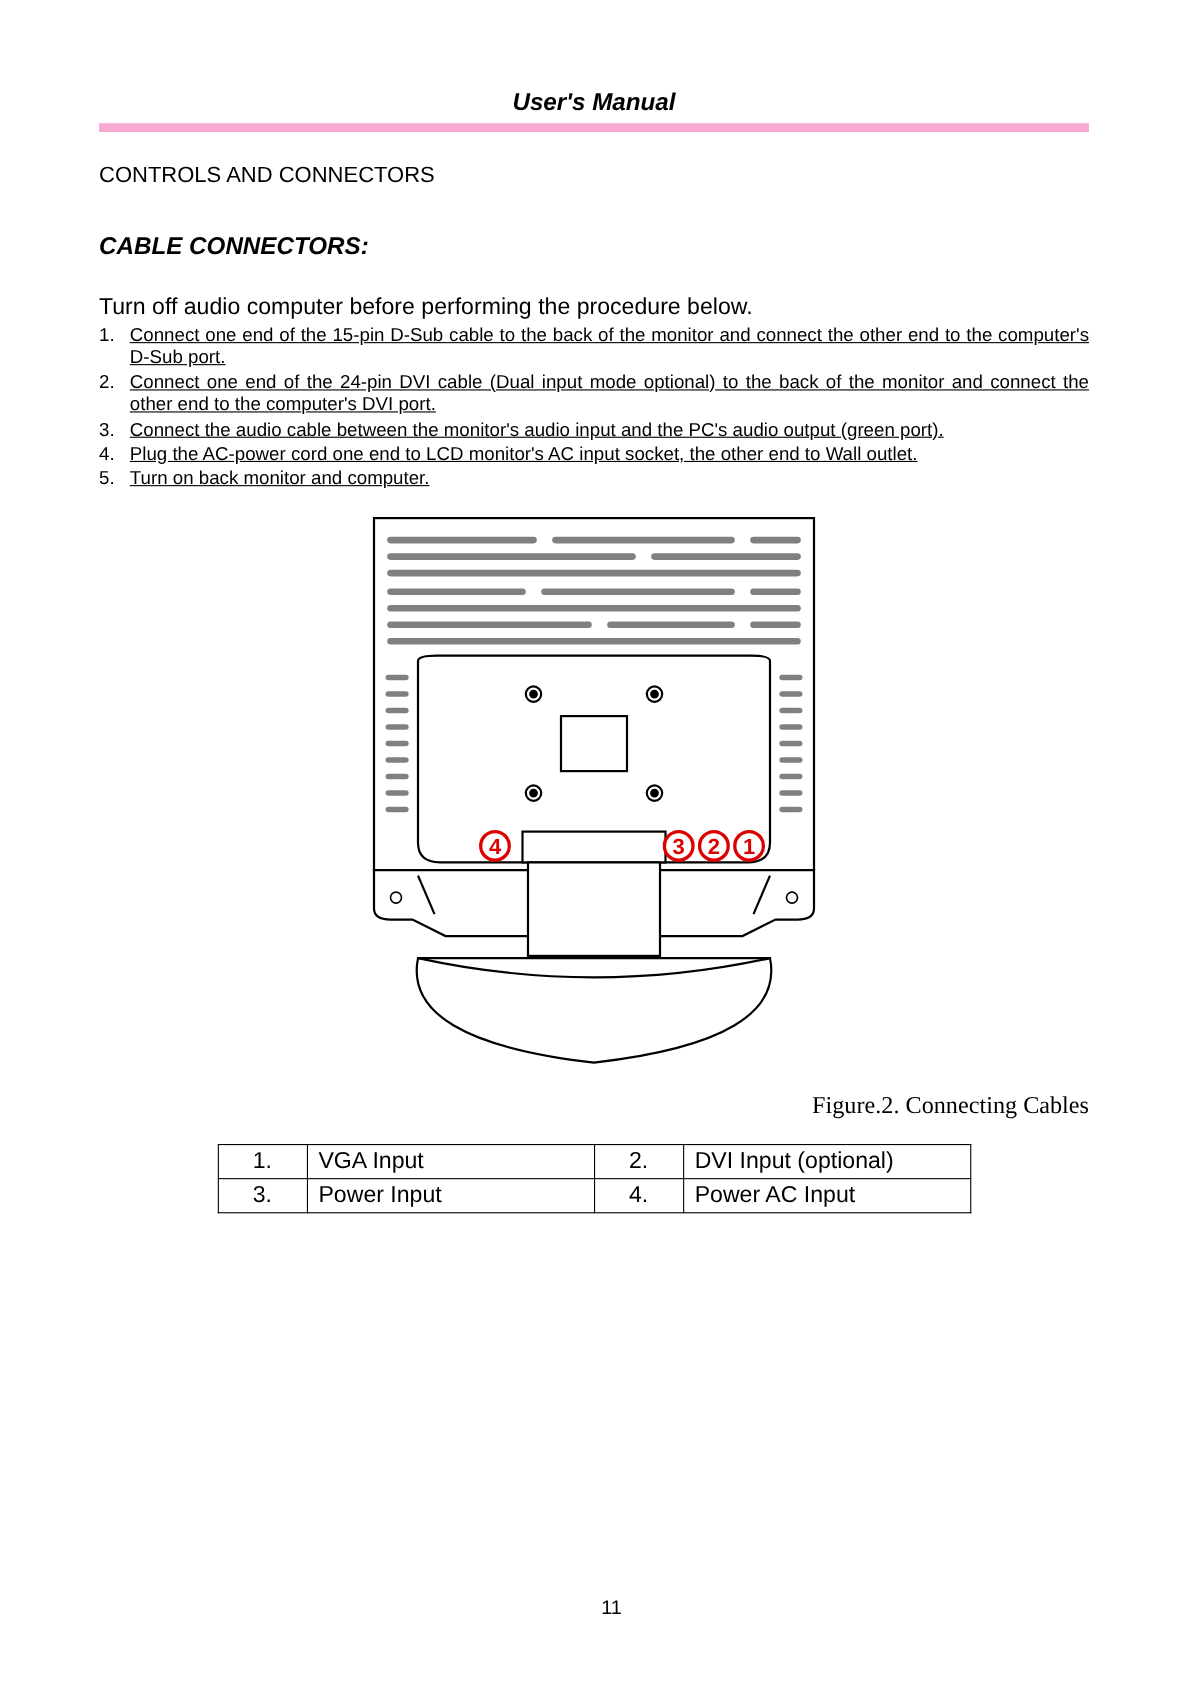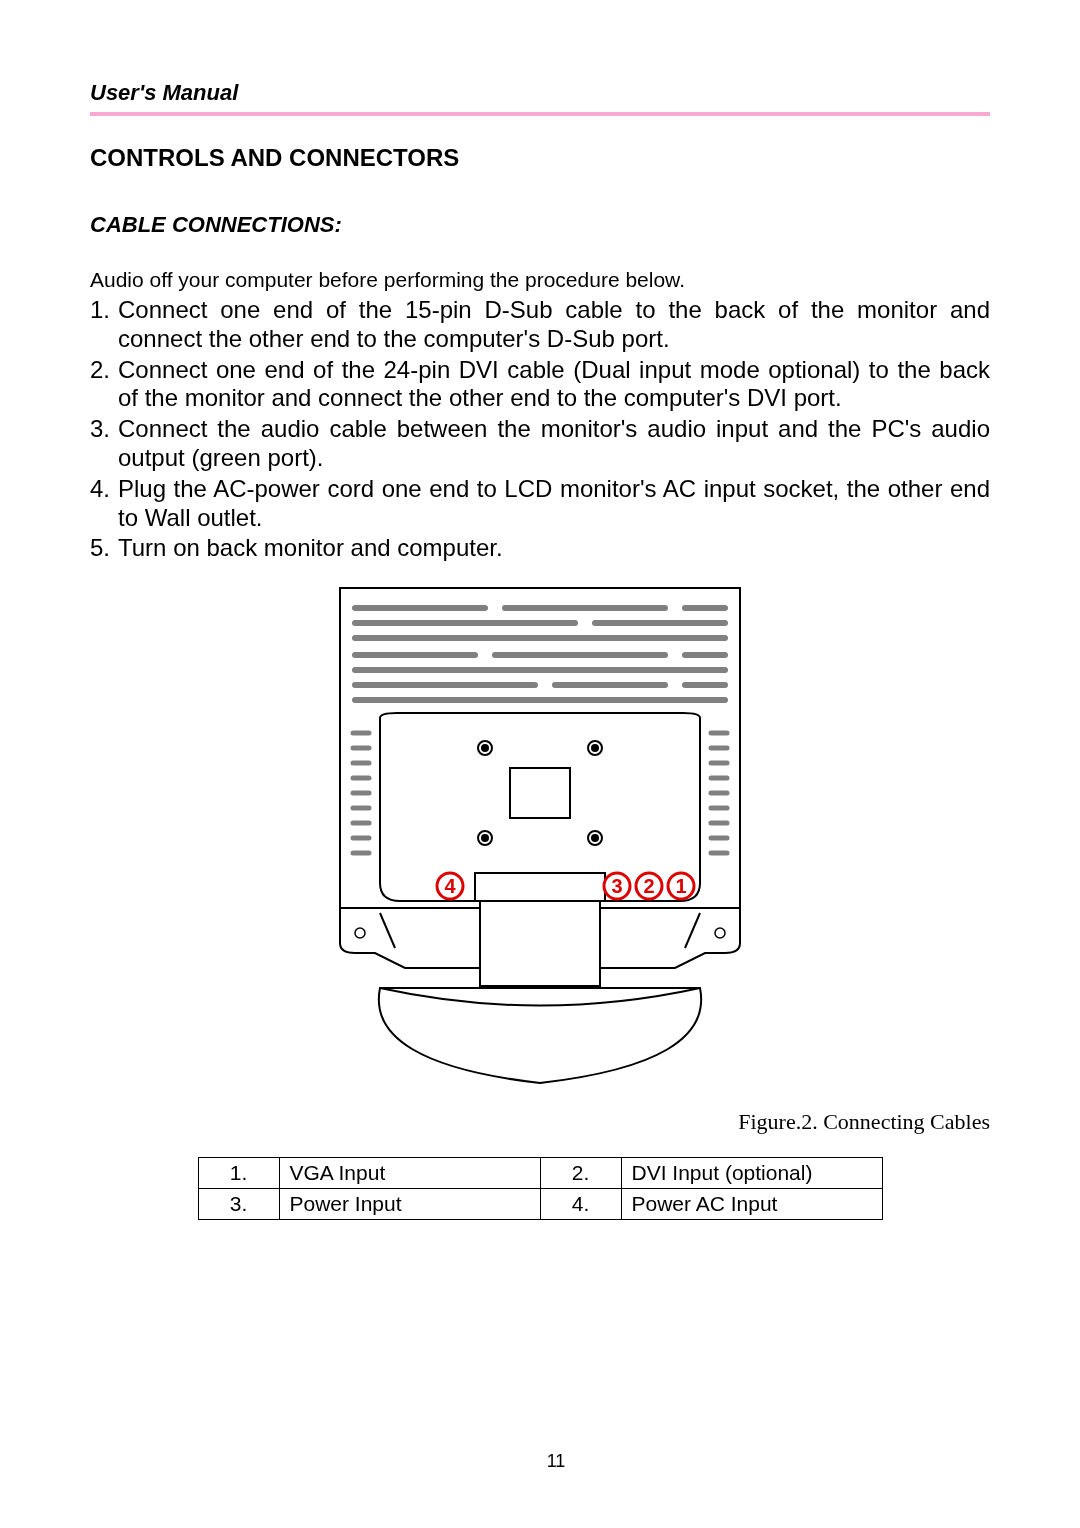--- a/index.html
+++ b/index.html
@@ -11,56 +11,57 @@
     color: #000;
   }
   .page {
     width: 1080px;
     min-height: 1528px;
     box-sizing: border-box;
     padding: 80px 90px 40px 90px;
     position: relative;
   }
   .header-label {
-    text-align: left;
+    text-align: center;
     font-style: italic;
     font-weight: bold;
     font-size: 22px;
     padding-bottom: 6px;
-    border-bottom: 4px solid #f9a8d4;
+    border-bottom: 8px solid #f9a8d4;
     margin-bottom: 28px;
   }
   .section-title {
-    font-weight: bold;
-    font-size: 24px;
+    font-weight: normal;
+    font-size: 20px;
     margin-bottom: 40px;
   }
   .subsection-title {
     font-weight: bold;
     font-style: italic;
     font-size: 22px;
     margin-bottom: 30px;
   }
   .intro {
     font-size: 21px;
     margin-bottom: 4px;
   }
   ol.steps {
     margin: 0 0 20px 0;
     padding-left: 0;
     list-style: none;
     counter-reset: step;
   }
   ol.steps li {
-    font-size: 24px;
+    font-size: 17px;
     line-height: 1.2;
     margin-bottom: 2px;
     position: relative;
     padding-left: 28px;
     text-align: justify;
+    text-decoration: underline;
   }
   ol.steps li::before {
     counter-increment: step;
     content: counter(step) ".";
     position: absolute;
     left: 0;
   }
   .figure {
     text-align: center;
     margin: 18px 0 10px 0;
@@ -103,23 +104,23 @@
 </style>
 </head>
 <body>
 
 <div class="page">
 
   <div class="header-label">User's Manual</div>
 
   <div class="section-title">CONTROLS AND CONNECTORS</div>
 
-  <div class="subsection-title">CABLE CONNECTIONS:</div>
-
-  <div class="intro">Audio off your computer before performing the procedure below.</div>
+  <div class="subsection-title">CABLE CONNECTORS:</div>
+
+  <div class="intro">Turn off audio computer before performing the procedure below.</div>
 
   <ol class="steps">
     <li>Connect one end of the 15-pin D-Sub cable to the back of the monitor and connect the other end to the computer's D-Sub port.</li>
     <li>Connect one end of the 24-pin DVI cable (Dual input mode optional) to the back of the monitor and connect the other end to the computer's DVI port.</li>
     <li>Connect the audio cable between the monitor's audio input and the PC's audio output (green port).</li>
     <li>Plug the AC-power cord one end to LCD monitor's AC input socket, the other end to Wall outlet.</li>
     <li>Turn on back monitor and computer.</li>
   </ol>
 
   <div class="figure">

